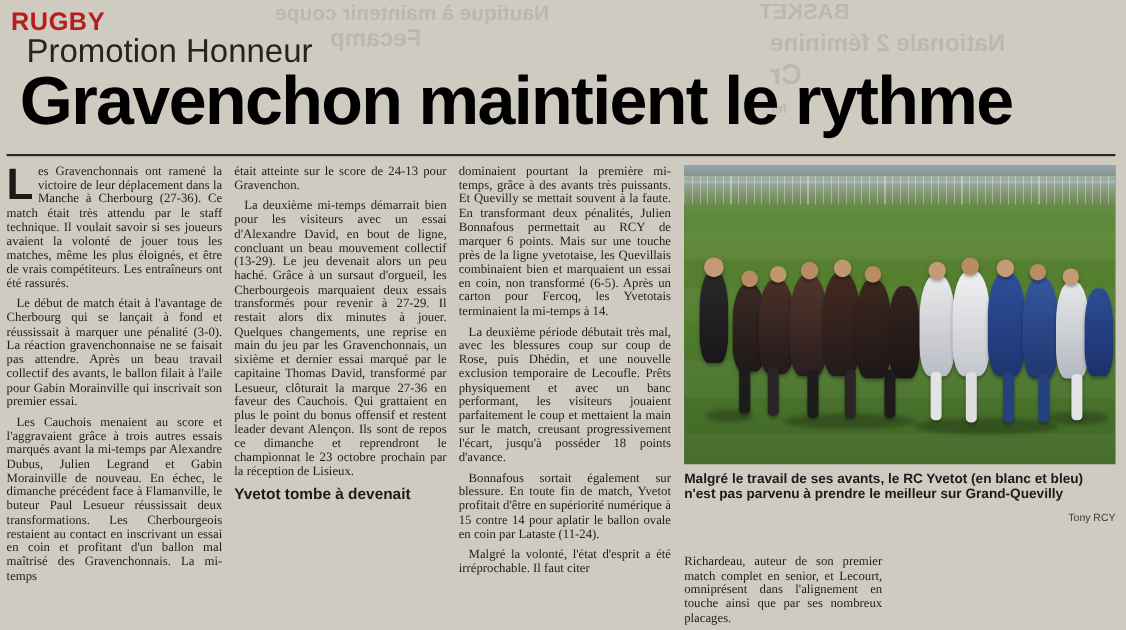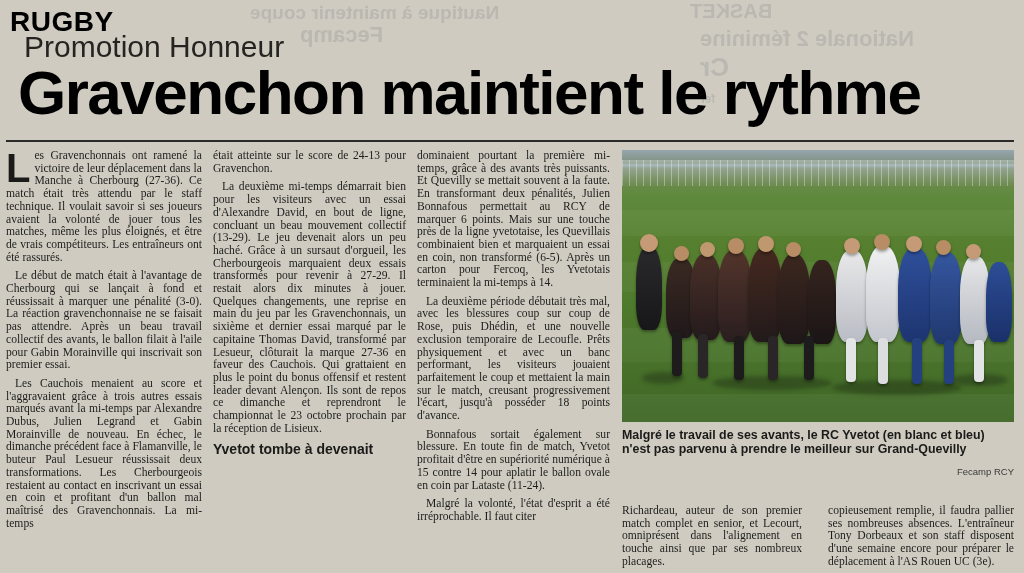--- a/index.html
+++ b/index.html
@@ -32,23 +32,23 @@
   .bleed-4 { top: 26px; left: 700px; font-size: 22px; }
   .bleed-5 { top: 52px; left: 700px; font-size: 26px; }
   .bleed-6 { top: 92px; left: 700px; font-size: 12px; }
 
   .kicker {
     position: absolute;
     top: 6px;
     left: 10px;
     font-family: "Liberation Sans", sans-serif;
     font-weight: bold;
-    font-size: 28px;
+    font-size: 23px;
     letter-spacing: 0.5px;
-    color: #000000;
+    color: #b91c1c;
   }
   .rubric {
     position: absolute;
     top: 30px;
     left: 24px;
     font-family: "Liberation Sans", sans-serif;
     font-size: 30px;
     color: #262421;
     letter-spacing: 0px;
   }
@@ -270,23 +270,20 @@
         <div class="pl" style="left:224px; top:188px; width:10px; height:44px; background:#e2e3e4; border-radius:4px;"></div>
         <div class="pl" style="left:256px; top:188px; width:10px; height:46px; background:#dcdddf; border-radius:4px;"></div>
         <div class="pl" style="left:290px; top:188px; width:10px; height:46px; background:#24407f; border-radius:4px;"></div>
         <div class="pl" style="left:322px; top:190px; width:10px; height:44px; background:#24407f; border-radius:4px;"></div>
         <div class="pl" style="left:352px; top:190px; width:10px; height:42px; background:#e2e3e4; border-radius:4px;"></div>
       </div>
     </div>
   </div>
 
   <div class="caption">Malgré le travail de ses avants, le RC Yvetot (en blanc et bleu) n'est pas parvenu à prendre le meilleur sur Grand-Quevilly</div>
-  <div class="photo-credit">Fecamp RCY</div>
+  <div class="photo-credit">Tony RCY</div>
 
   <div class="col col4">
     <p class="first">Richardeau, auteur de son premier match complet en senior, et Lecourt, omniprésent dans l'alignement en touche ainsi que par ses nombreux placages.</p>
 
   </div>
-  <div class="col col5">
-    <p class="first">copieusement remplie, il faudra pallier ses nombreuses absences. L'entraîneur Tony Dorbeaux et son staff disposent d'une semaine encore pour préparer le déplacement à l'AS Rouen UC (3e).</p>
-  </div>
 
 </div>
 
 </body></html>

